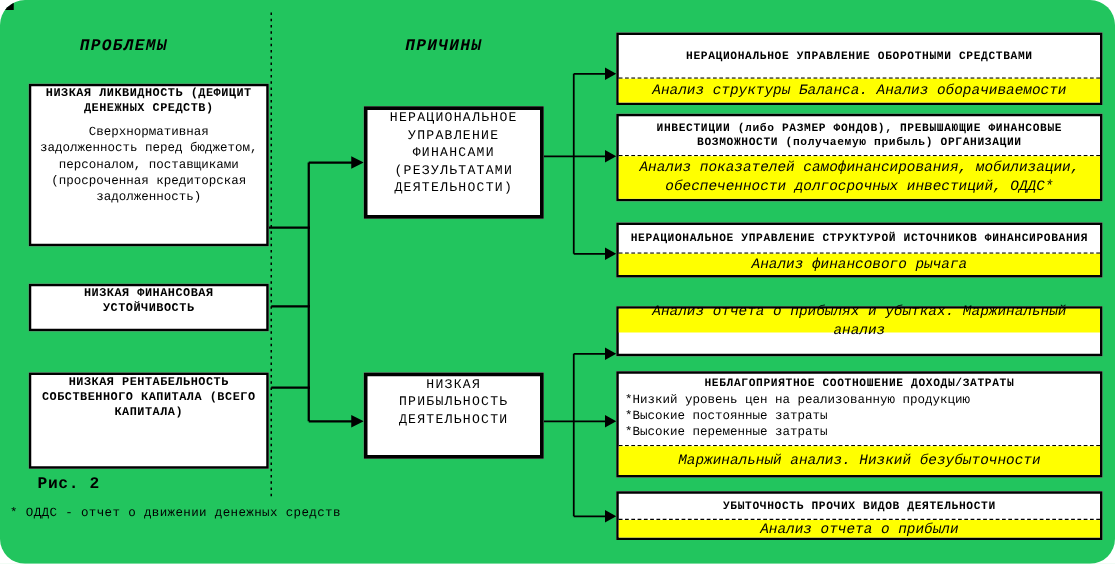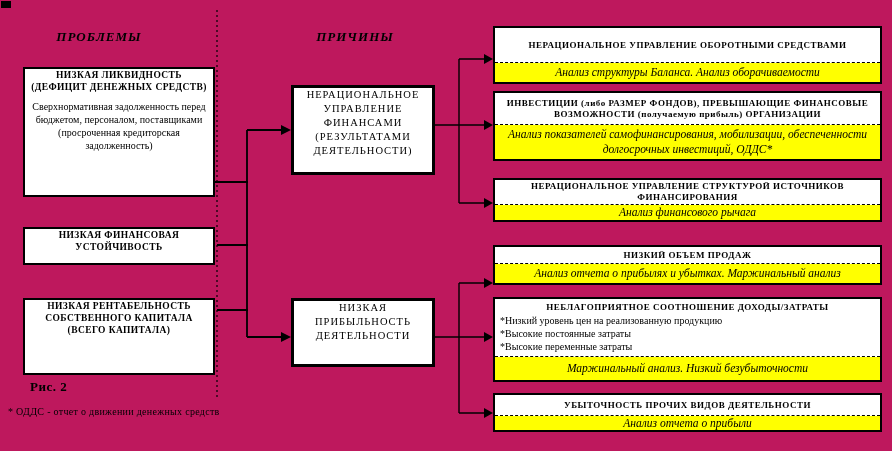--- a/index.html
+++ b/index.html
@@ -1,18 +1,18 @@
 <!DOCTYPE html>
 <html><head>
 <meta charset="utf-8">
 <style>
   html,body{margin:0;padding:0;background:#fff;}
   #canvas{
-    position:relative;width:892px;height:451px;background:#be185d;overflow:hidden;
-    font-family:Liberation Serif, serif;color:#000;
+    position:relative;width:892px;height:451px;background:#22c55e;overflow:hidden;
+    font-family:Liberation Mono, monospace;color:#000;border-radius:20px;
   }
   svg.wires{position:absolute;left:0;top:0;width:892px;height:451px;z-index:0;}
   .hdr{
     position:absolute;z-index:2;font-weight:bold;font-style:italic;
     font-size:13px;letter-spacing:1px;text-align:center;width:130px;
   }
   .box{
     position:absolute;z-index:1;background:#fff;border:2px solid #000;box-sizing:border-box;
     display:flex;flex-direction:column;align-items:center;justify-content:flex-start;
     text-align:center;
@@ -100,23 +100,20 @@
   </div>
 
   <div class="rbox" style="top:178px;height:44px">
     <div class="rtop">
       <div class="rtitle">НЕРАЦИОНАЛЬНОЕ УПРАВЛЕНИЕ СТРУКТУРОЙ ИСТОЧНИКОВ ФИНАНСИРОВАНИЯ</div>
     </div>
     <div class="ryellow" style="height: 17px; background-color: rgb(255, 255, 0);">Анализ финансового рычага</div>
   </div>
 
   <div class="rbox" style="top:245px;height:40px">
-    <div class="rtop">
-      <div class="rtitle">НИЗКИЙ ОБЪЕМ ПРОДАЖ</div>
-    </div>
     <div class="ryellow" style="height: 19px; background-color: rgb(255, 255, 0);">Анализ отчета о прибылях и убытках. Маржинальный анализ</div>
   </div>
 
   <div class="rbox" style="top:297px;height:85px">
     <div class="rtop">
       <div class="rtitle">НЕБЛАГОПРИЯТНОЕ СООТНОШЕНИЕ ДОХОДЫ/ЗАТРАТЫ</div>
       <div class="rbullets">
         <div>*Низкий уровень цен на реализованную продукцию</div>
         <div>*Высокие постоянные затраты</div>
         <div>*Высокие переменные затраты</div>

